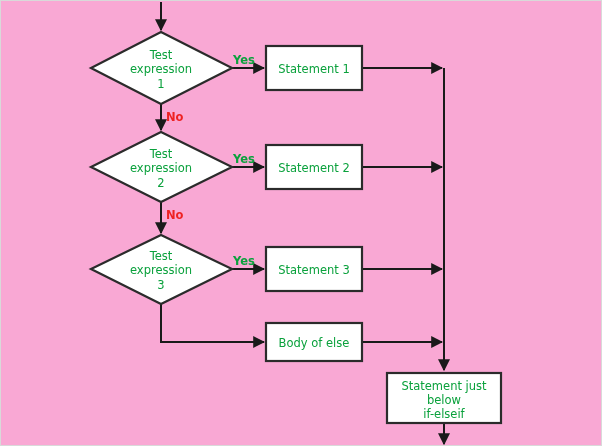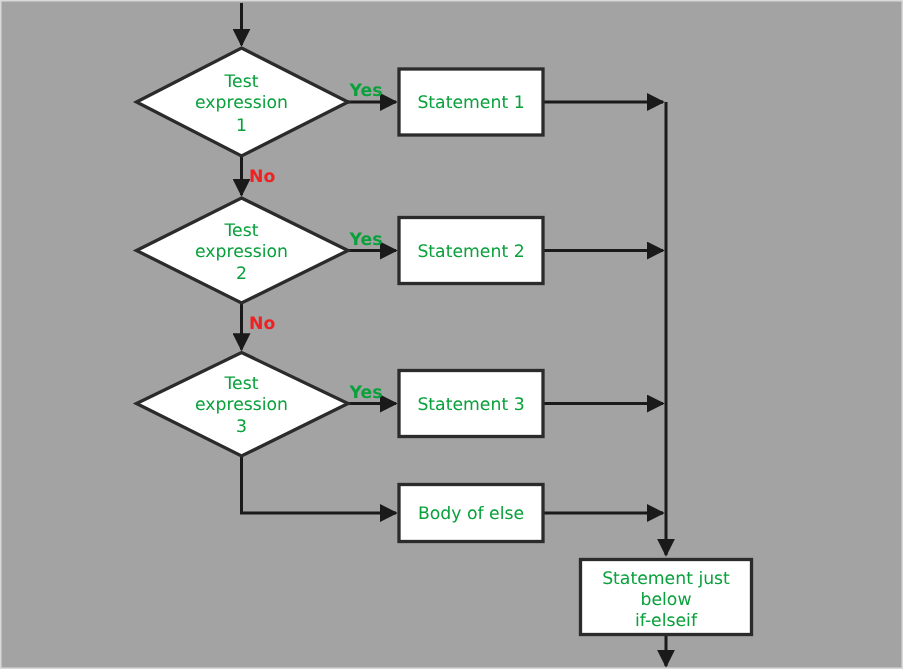--- a/index.html
+++ b/index.html
@@ -7,21 +7,21 @@
     padding: 0;
     background: #ffffff;
   }
   body {
     font-family: "DejaVu Sans", sans-serif;
   }
   #canvas {
     position: relative;
     width: 602px;
     height: 446px;
-    background: #a3a3a3;
+    background: #f9a8d4;
     border: 1px solid #d9d9d9;
     box-sizing: border-box;
     overflow: hidden;
   }
   #flow-svg {
     position: absolute;
     top: 0;
     left: 0;
     width: 602px;
     height: 446px;

